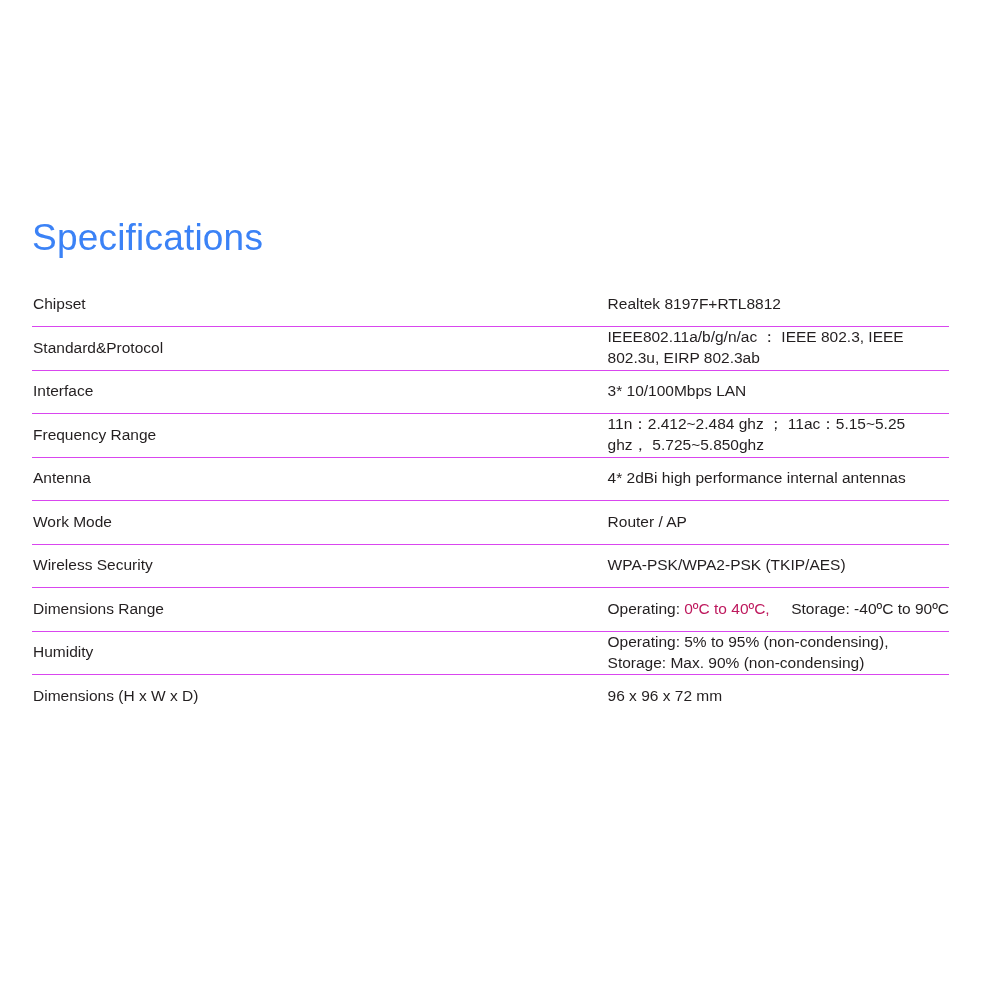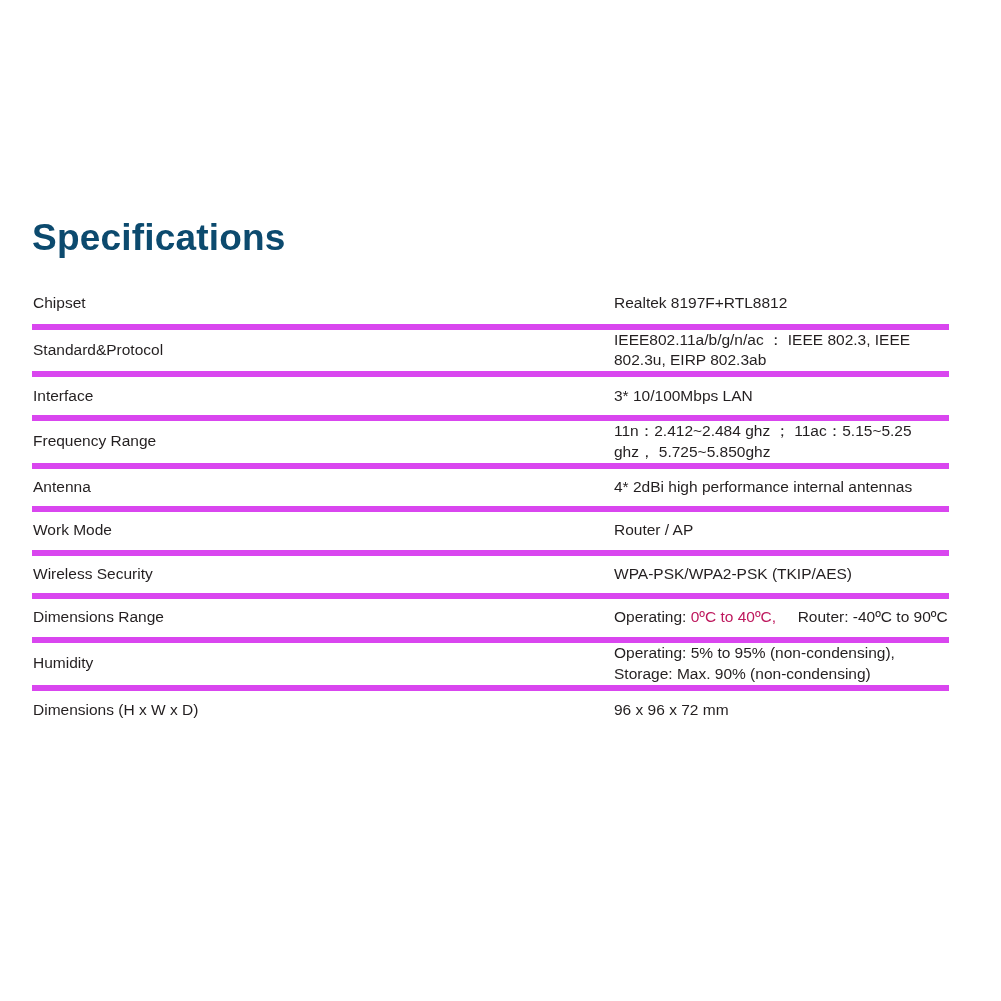--- a/index.html
+++ b/index.html
@@ -18,37 +18,37 @@
     position: relative;
     width: 1001px;
     height: 1001px;
     box-sizing: border-box;
   }
   .title {
     position: absolute;
     left: 32px;
     top: 218px;
     font-size: 37px;
-    font-weight: 700;
+    font-weight: 400;
     letter-spacing: 0.2px;
-    color: #0c4a6e;
+    color: #3b82f6;
     line-height: 1.1;
   }
   .spec-table {
     position: absolute;
     left: 32px;
     top: 283px;
     width: 917px;
     border-collapse: collapse;
   }
   .spec-table tr {
     height: 43.5px;
   }
   .spec-table td {
-    border-bottom: 6px solid #d946ef;
+    border-bottom: 1px solid #d946ef;
     vertical-align: middle;
     padding: 0 0 0 0;
     font-size: 15.5px;
     font-weight: 400;
     color: #231f20;
     line-height: 1.35;
   }
   .spec-table td.label {
     width: 290px;
     padding-left: 1px;
@@ -99,21 +99,21 @@
         <td class="label">Work Mode</td>
         <td class="value">Router / AP</td>
       </tr>
       <tr>
         <td class="label">Wireless Security</td>
         <td class="value">WPA-PSK/WPA2-PSK (TKIP/AES)</td>
       </tr>
       <tr>
         <td class="label">Dimensions Range</td>
         <td class="value val-inline">
-          <span>Operating: </span><span class="accent-red">0ºC to 40ºC,</span><span>     Router: -40ºC to 90ºC</span>
+          <span>Operating: </span><span class="accent-red">0ºC to 40ºC,</span><span>     Storage: -40ºC to 90ºC</span>
         </td>
       </tr>
       <tr>
         <td class="label">Humidity</td>
         <td class="value">Operating: 5% to 95% (non-condensing),    Storage: Max. 90% (non-condensing)</td>
       </tr>
       <tr>
         <td class="label">Dimensions (H x W x D)</td>
         <td class="value">96 x 96 x 72 mm</td>
       </tr>

